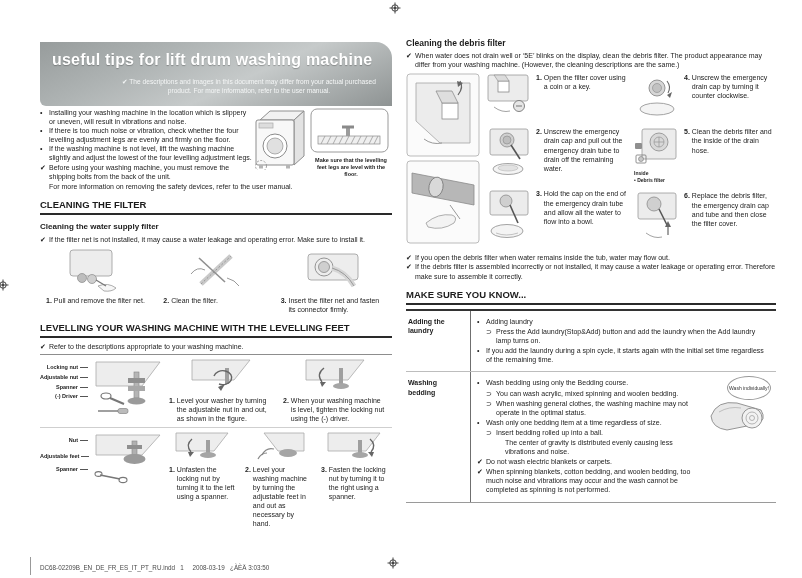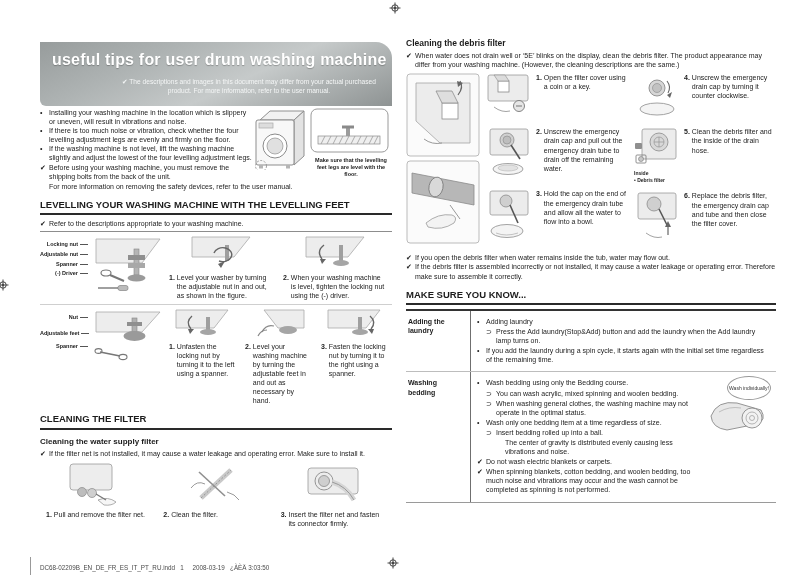--- a/index.html
+++ b/index.html
@@ -100,21 +100,21 @@
   <svg class="regmark" style="left:387px;top:557px;" width="12" height="12">
     <circle cx="6" cy="6" r="3.2" fill="none" stroke="#444" stroke-width="1"></circle>
     <line x1="6" y1="0.5" x2="6" y2="11.5" stroke="#444" stroke-width="1"></line>
     <line x1="0.5" y1="6" x2="11.5" y2="6" stroke="#444" stroke-width="1"></line>
     <circle cx="6" cy="6" r="1.2" fill="#444"></circle>
   </svg>
 
   <div class="col-left">
 
     <div class="banner">
-      <div class="banner-title">useful tips for user drum washing machine</div>
+      <div class="banner-title">useful tips for lift drum washing machine</div>
       <div class="banner-note">✔ The descriptions and images in this document may differ from your actual purchased product. For more information, refer to the user manual.</div>
     </div>
 
     <div>
       <div class="inst-row">
         <div class="inst-bullets">
           <div class="ln">
               <span class="mk">•</span>
               <span class="tx">Installing your washing machine in the location which is slippery or uneven, will result in vibrations and noise.</span>
             </div>
@@ -152,20 +152,70 @@
               <rect x="32" y="17.5" width="12" height="3" fill="#8a8a8a"></rect>
             </svg>
             <div class="fig-cap">Make sure that the levelling feet legs are level with the floor.</div>
           </div>
         </div>
       </div>
       <div class="ln" style="margin-top:1px;">
           <span class="mk"></span>
           <span class="tx">For more information on removing the safety devices, refer to the user manual.</span>
         </div>
+    </div>
+
+    <div>
+      <div class="h1">CLEANING THE FILTER</div>
+      <div class="h2">Cleaning the water supply filter</div>
+      <div class="ln">
+          <span class="mk">✔</span>
+          <span class="tx">If the filter net is not installed, it may cause a water leakage and operating error. Make sure to install it.</span>
+        </div>
+      <div class="f-row">
+        <div class="f-step">
+          <svg width="62" height="44" viewBox="0 0 62 44">
+            <rect x="2" y="2" width="42" height="26" rx="3" fill="#ededed" stroke="#9a9a9a" stroke-width="0.8"></rect>
+            <circle cx="14" cy="30" r="4.5" fill="#bdbdbd" stroke="#888" stroke-width="0.7"></circle>
+            <circle cx="24" cy="31" r="4.5" fill="#cfcfcf" stroke="#888" stroke-width="0.7"></circle>
+            <path d="M30 38 q10 -4 18 2 q-4 4 -12 3 z" fill="#f6f6f6" stroke="#999" stroke-width="0.8"></path>
+            <line x1="28" y1="32" x2="38" y2="38" stroke="#777" stroke-width="1.3"></line>
+          </svg>
+          <div class="step-text">
+              <span class="sn">1.</span>
+              <span>Pull and remove the filter net.</span>
+            </div>
+        </div>
+        <div class="f-step">
+          <svg width="62" height="44" viewBox="0 0 62 44">
+            <line x1="16" y1="36" x2="46" y2="8" stroke="#c9c9c9" stroke-width="5"></line>
+            <line x1="16" y1="36" x2="46" y2="8" stroke="#8a8a8a" stroke-width="0.8" stroke-dasharray="2 2"></line>
+            <line x1="14" y1="10" x2="40" y2="34" stroke="#8f8f8f" stroke-width="1.6"></line>
+            <path d="M6 26 q6 -8 14 -4" fill="none" stroke="#999" stroke-width="1"></path>
+            <path d="M42 30 q8 2 12 8" fill="none" stroke="#999" stroke-width="1"></path>
+          </svg>
+          <div class="step-text">
+              <span class="sn">2.</span>
+              <span>Clean the filter.</span>
+            </div>
+        </div>
+        <div class="f-step">
+          <svg width="62" height="44" viewBox="0 0 62 44">
+            <rect x="6" y="6" width="50" height="26" rx="3" fill="#ededed" stroke="#9a9a9a" stroke-width="0.8"></rect>
+            <circle cx="22" cy="19" r="9" fill="none" stroke="#8a8a8a" stroke-width="0.9"></circle>
+            <circle cx="22" cy="19" r="5.5" fill="#cfcfcf" stroke="#8a8a8a" stroke-width="0.8"></circle>
+            <path d="M30 20 q14 4 22 18" fill="none" stroke="#d5d5d5" stroke-width="5"></path>
+            <path d="M30 20 q14 4 22 18" fill="none" stroke="#8a8a8a" stroke-width="0.8"></path>
+          </svg>
+          <div class="step-text">
+              <span class="sn">3.</span>
+              <span>Insert the filter net and fasten its connector firmly.</span>
+            </div>
+        </div>
+      </div>
     </div>
 
     <div>
       <div class="h1">LEVELLING YOUR WASHING MACHINE WITH THE LEVELLING FEET</div>
       <div class="ln">
           <span class="mk">✔</span>
           <span class="tx">Refer to the descriptions appropriate to your washing machine.</span>
         </div>
       <div class="rule"></div>
 
@@ -264,70 +314,20 @@
             <path d="M44 8 q7 6 1 13" fill="none" stroke="#666" stroke-width="1.3"></path>
             <polygon points="48,21 42,21 46,26" fill="#666"></polygon>
           </svg>
           <div class="step-text">
               <span class="sn">3.</span>
               <span>Fasten the locking nut by turning it to the right using a spanner.</span>
             </div>
         </div>
       </div>
     </div>
-
-    <div>
-      <div class="h1">CLEANING THE FILTER</div>
-      <div class="h2">Cleaning the water supply filter</div>
-      <div class="ln">
-          <span class="mk">✔</span>
-          <span class="tx">If the filter net is not installed, it may cause a water leakage and operating error. Make sure to install it.</span>
-        </div>
-      <div class="f-row">
-        <div class="f-step">
-          <svg width="62" height="44" viewBox="0 0 62 44">
-            <rect x="2" y="2" width="42" height="26" rx="3" fill="#ededed" stroke="#9a9a9a" stroke-width="0.8"></rect>
-            <circle cx="14" cy="30" r="4.5" fill="#bdbdbd" stroke="#888" stroke-width="0.7"></circle>
-            <circle cx="24" cy="31" r="4.5" fill="#cfcfcf" stroke="#888" stroke-width="0.7"></circle>
-            <path d="M30 38 q10 -4 18 2 q-4 4 -12 3 z" fill="#f6f6f6" stroke="#999" stroke-width="0.8"></path>
-            <line x1="28" y1="32" x2="38" y2="38" stroke="#777" stroke-width="1.3"></line>
-          </svg>
-          <div class="step-text">
-              <span class="sn">1.</span>
-              <span>Pull and remove the filter net.</span>
-            </div>
-        </div>
-        <div class="f-step">
-          <svg width="62" height="44" viewBox="0 0 62 44">
-            <line x1="16" y1="36" x2="46" y2="8" stroke="#c9c9c9" stroke-width="5"></line>
-            <line x1="16" y1="36" x2="46" y2="8" stroke="#8a8a8a" stroke-width="0.8" stroke-dasharray="2 2"></line>
-            <line x1="14" y1="10" x2="40" y2="34" stroke="#8f8f8f" stroke-width="1.6"></line>
-            <path d="M6 26 q6 -8 14 -4" fill="none" stroke="#999" stroke-width="1"></path>
-            <path d="M42 30 q8 2 12 8" fill="none" stroke="#999" stroke-width="1"></path>
-          </svg>
-          <div class="step-text">
-              <span class="sn">2.</span>
-              <span>Clean the filter.</span>
-            </div>
-        </div>
-        <div class="f-step">
-          <svg width="62" height="44" viewBox="0 0 62 44">
-            <rect x="6" y="6" width="50" height="26" rx="3" fill="#ededed" stroke="#9a9a9a" stroke-width="0.8"></rect>
-            <circle cx="22" cy="19" r="9" fill="none" stroke="#8a8a8a" stroke-width="0.9"></circle>
-            <circle cx="22" cy="19" r="5.5" fill="#cfcfcf" stroke="#8a8a8a" stroke-width="0.8"></circle>
-            <path d="M30 20 q14 4 22 18" fill="none" stroke="#d5d5d5" stroke-width="5"></path>
-            <path d="M30 20 q14 4 22 18" fill="none" stroke="#8a8a8a" stroke-width="0.8"></path>
-          </svg>
-          <div class="step-text">
-              <span class="sn">3.</span>
-              <span>Insert the filter net and fasten its connector firmly.</span>
-            </div>
-        </div>
-      </div>
-    </div>
   </div>
 
   <div class="col-right">
 
     <div>
       <div class="h2" style="margin-top:0;font-size:8.5px;">Cleaning the debris filter</div>
       <div class="ln">
           <span class="mk">✔</span>
           <span class="tx">When water does not drain well or ‘5E’ blinks on the display, clean the debris filter. The product appearance may differ from your washing machine. (However, the cleaning descriptions are the same.)</span>
         </div>

